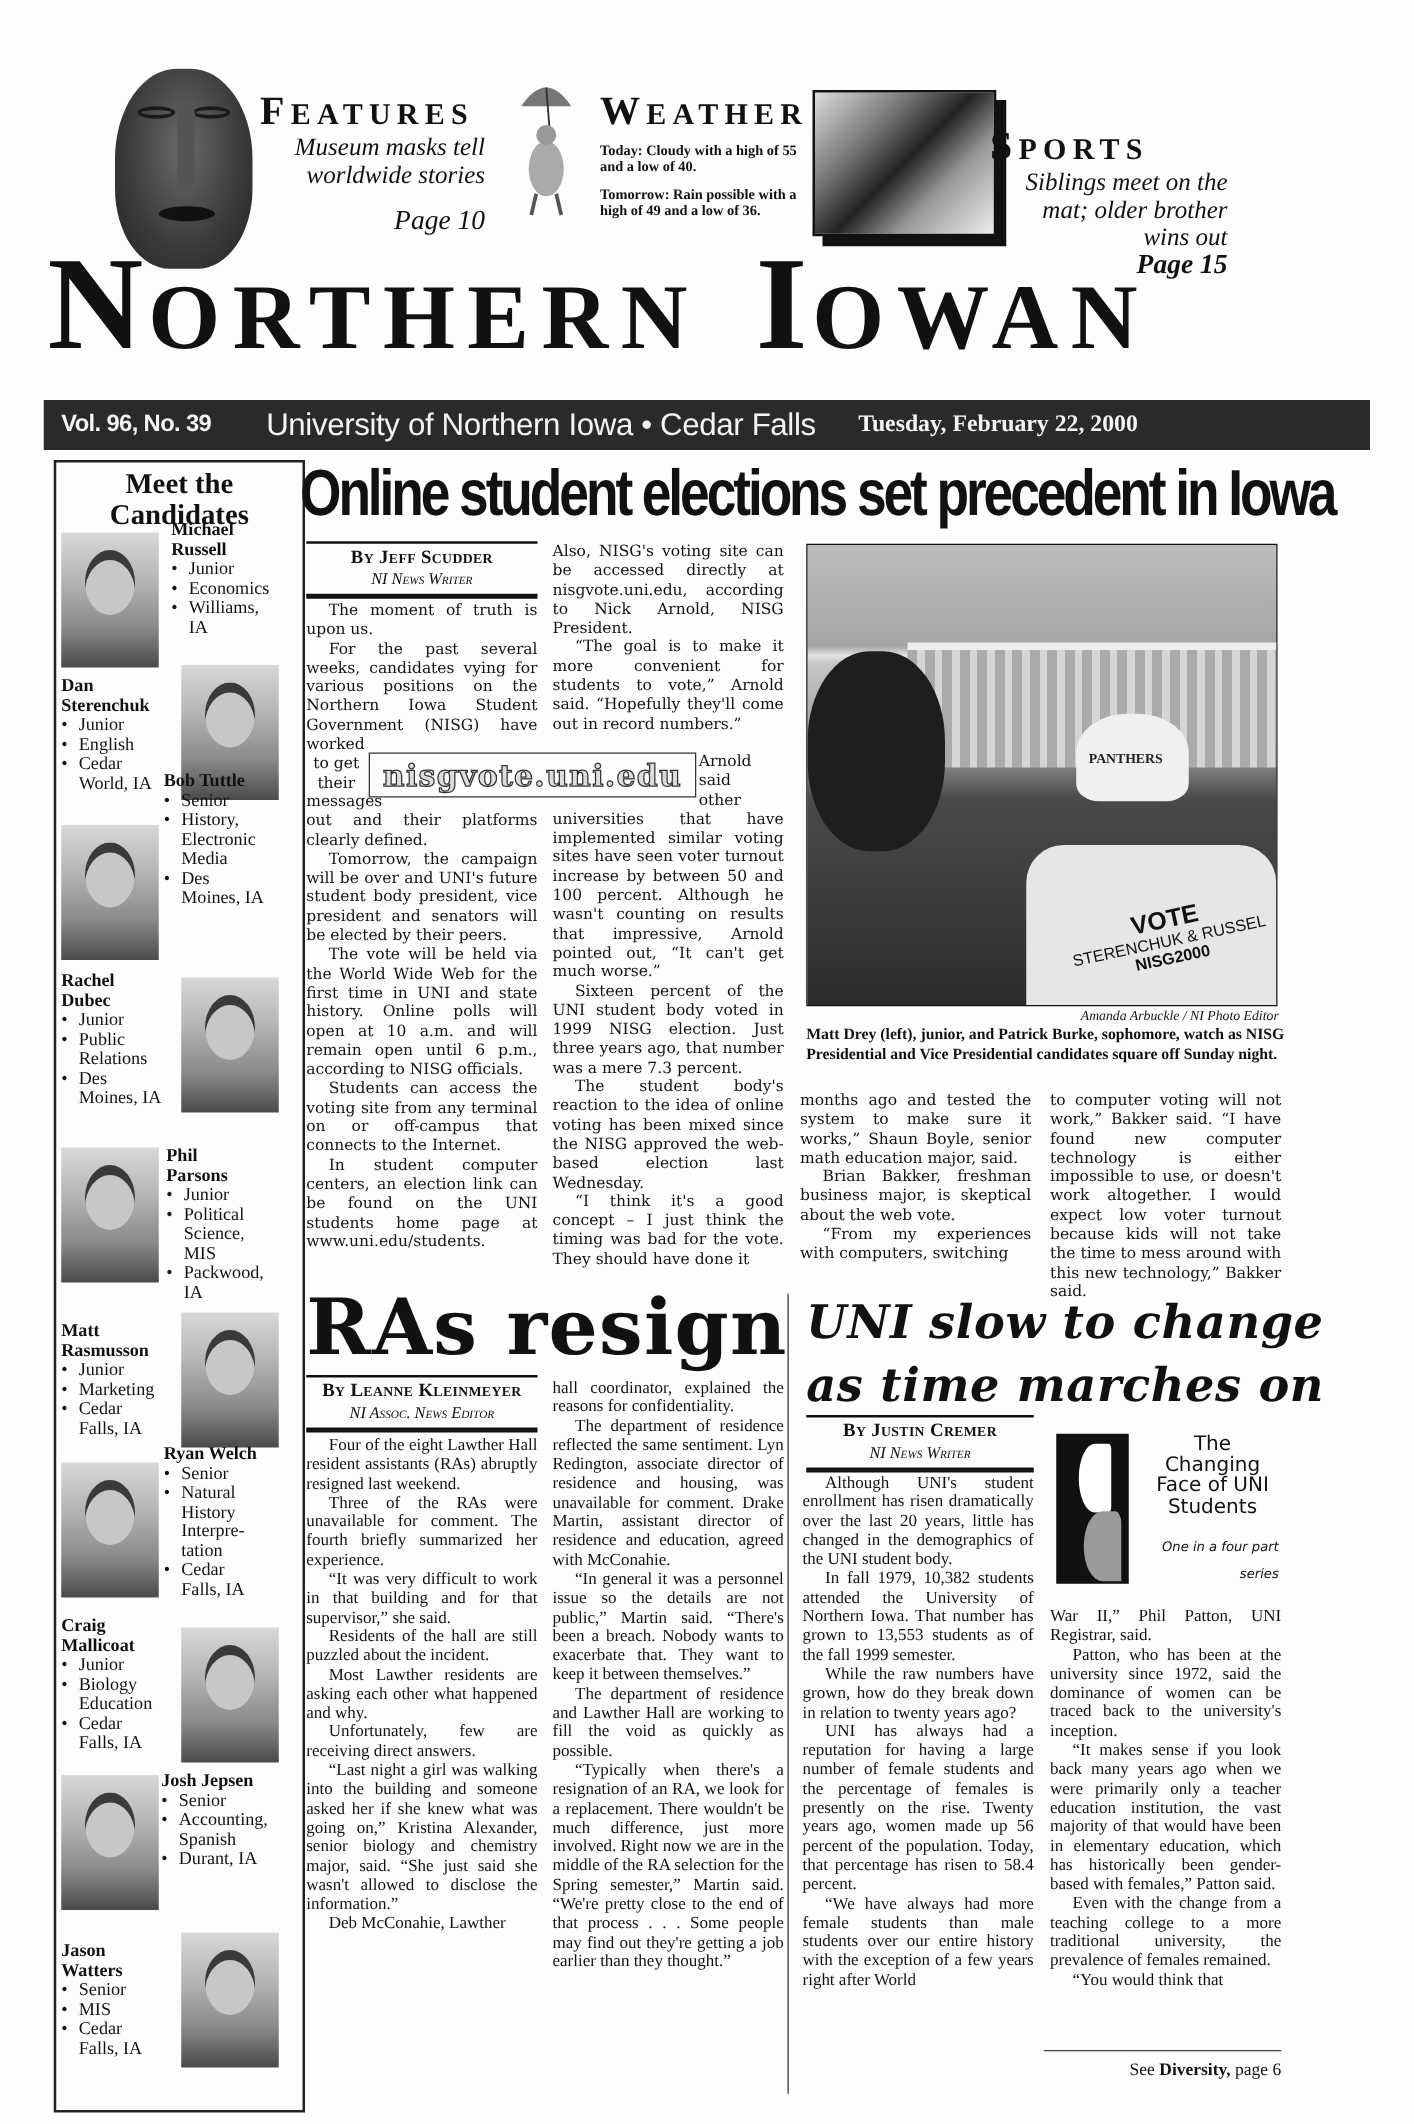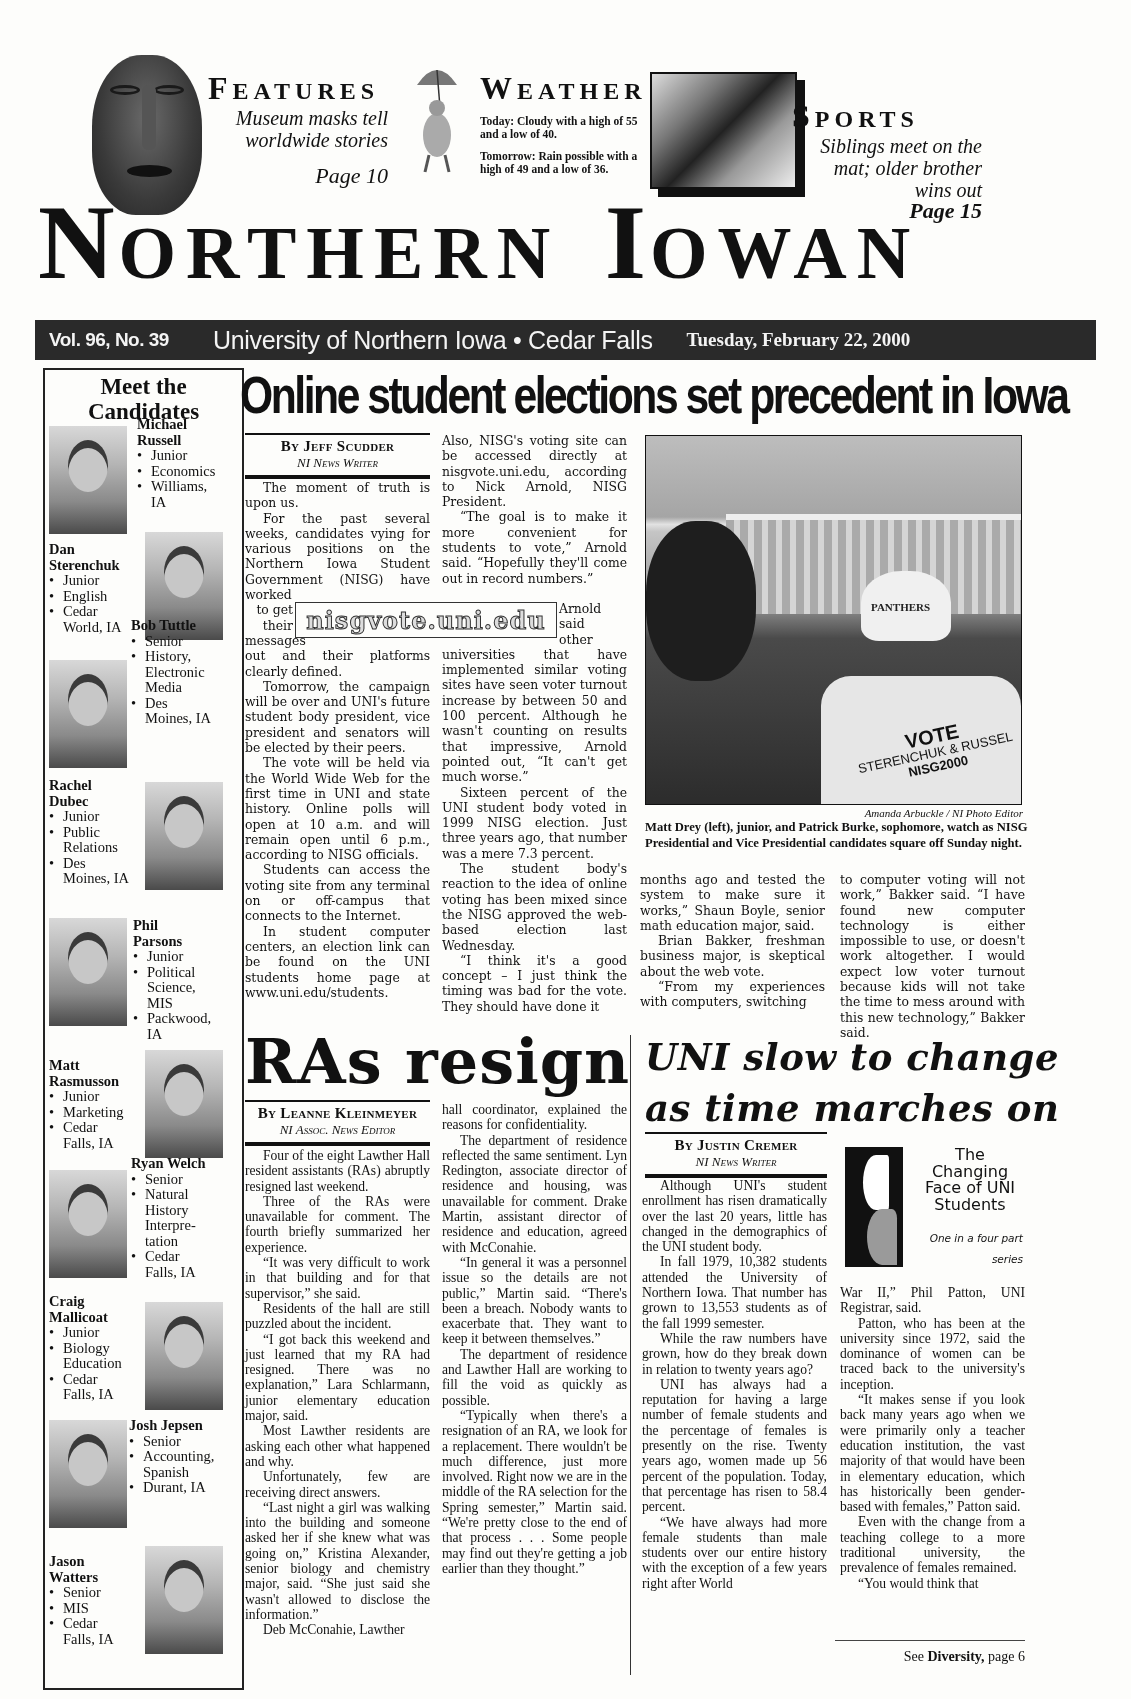--- a/index.html
+++ b/index.html
@@ -293,21 +293,21 @@
 <div class="abs" style="left:245px;top:433px;width:185px;">
   <div class="byline">
     <div class="by">By Jeff Scudder</div>
     <div class="role">NI News Writer</div>
   </div>
 </div>
 
 <div class="col" style="left:245px;top:480px;width:185px;">
   <p>The moment of truth is upon us.</p>
   <p>For the past several weeks, candidates vying for various positions on the Northern Iowa Student Government (NISG) have worked</p>
-  <div style="width:48px;text-align:right;">
+  <div style="width:48px;text-align:center;">
     <div>to get</div>
     <div>their</div>
     <div>messages</div>
   </div>
   <p class="noind">out and their platforms clearly defined.</p>
   <p>Tomorrow, the campaign will be over and UNI's future student body president, vice president and senators will be elected by their peers.</p>
   <p>The vote will be held via the World Wide Web for the first time in UNI and state history. Online polls will open at 10 a.m. and will remain open until 6 p.m., according to NISG officials.</p>
   <p>Students can access the voting site from any terminal on or off-campus that connects to the Internet.</p>
   <p>In student computer centers, an election link can be found on the UNI students home page at www.uni.edu/students.</p>
 </div>
@@ -360,21 +360,20 @@
     <div class="by">By Leanne Kleinmeyer</div>
     <div class="role">NI Assoc. News Editor</div>
   </div>
 </div>
 
 <div class="col2" style="left:245px;top:1148px;width:185px;">
   <p>Four of the eight Lawther Hall resident assistants (RAs) abruptly resigned last weekend.</p>
   <p>Three of the RAs were unavailable for comment. The fourth briefly summarized her experience.</p>
   <p>“It was very difficult to work in that building and for that supervisor,” she said.</p>
   <p>Residents of the hall are still puzzled about the incident.</p>
-  <p>“I got back this weekend and just learned that my RA had resigned. There was no explanation,” Lara Schlarmann, junior elementary education major, said.</p>
   <p>Most Lawther residents are asking each other what happened and why.</p>
   <p>Unfortunately, few are receiving direct answers.</p>
   <p>“Last night a girl was walking into the building and someone asked her if she knew what was going on,” Kristina Alexander, senior biology and chemistry major, said. “She just said she wasn't allowed to disclose the information.”</p>
   <p>Deb McConahie, Lawther</p>
 </div>
 
 <div class="col2" style="left:442px;top:1102px;width:185px;">
   <p class="noind">hall coordinator, explained the reasons for confidentiality.</p>
   <p>The department of residence reflected the same sentiment. Lyn Redington, associate director of residence and housing, was unavailable for comment. Drake Martin, assistant director of residence and education, agreed with McConahie.</p>
   <p>“In general it was a personnel issue so the details are not public,” Martin said. “There's been a breach. Nobody wants to exacerbate that. They want to keep it between themselves.”</p>

